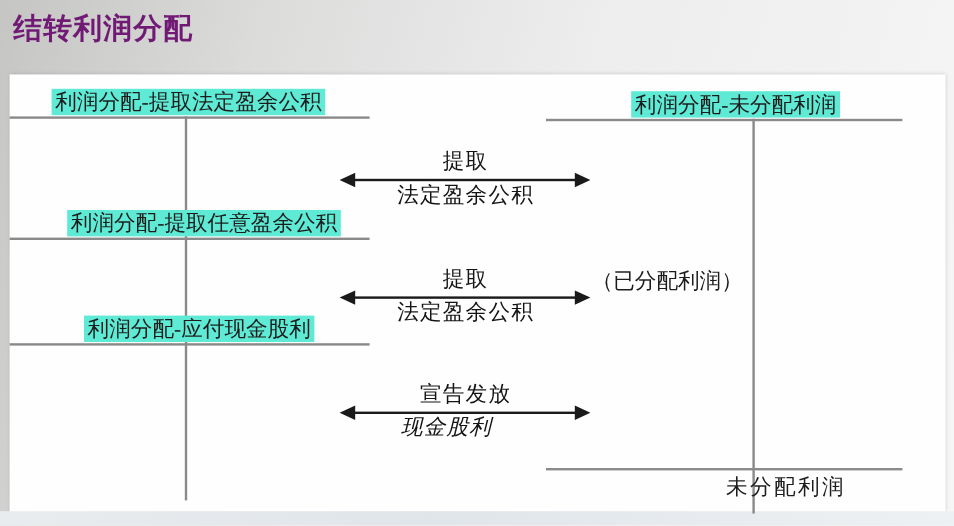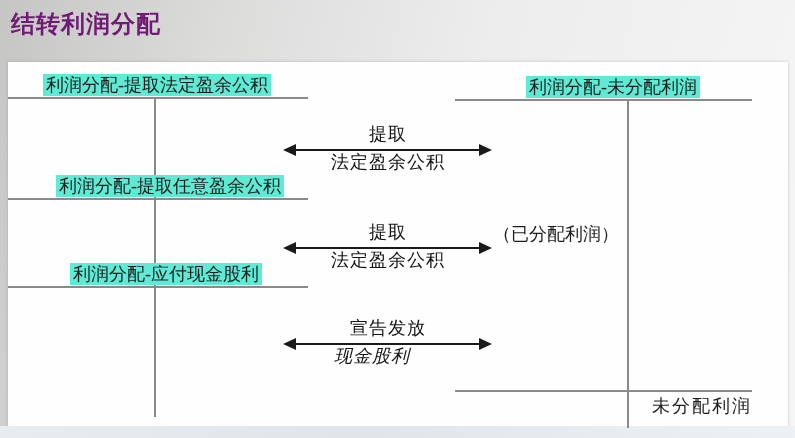--- a/index.html
+++ b/index.html
@@ -77,21 +77,21 @@
 <div class="acct-label" style="left:157px; top:74px;">利润分配-提取法定盈余公积</div>
 <div class="acct-label" style="left:170px; top:175px;">利润分配-提取任意盈余公积</div>
 <div class="acct-label" style="left:166px; top:263px;">利润分配-应付现金股利</div>
 
 <div class="hline" style="left:455px; top:99px; width:297px;"></div>
 <div class="vline" style="left:627px; top:99px; height:329px;"></div>
 <div class="hline" style="left:455px; top:390px; width:297px;"></div>
 
 <div class="acct-label" style="left:613px; top:76px;">利润分配-未分配利润</div>
 <div class="note" style="left:556px; top:175px;margin-top:48px;">（已分配利润）</div>
-<div class="balance" style="left:605px; top:395px;margin-left:47px;">未分配利润</div>
+<div class="balance" style="left:605px; top:395px;">未分配利润</div>
 
 <div class="arrow" style="left:283px; top:144px; width:209px;">
   <div class="head-l"></div>
   <div class="shaft"></div>
   <div class="head-r"></div>
 </div>
 <div class="arrow-label" style="left:388px; top:124px;">提取</div>
 <div class="arrow-label" style="left:388px; top:152px;">法定盈余公积</div>
 
 <div class="arrow" style="left:283px; top:242px; width:209px;">

